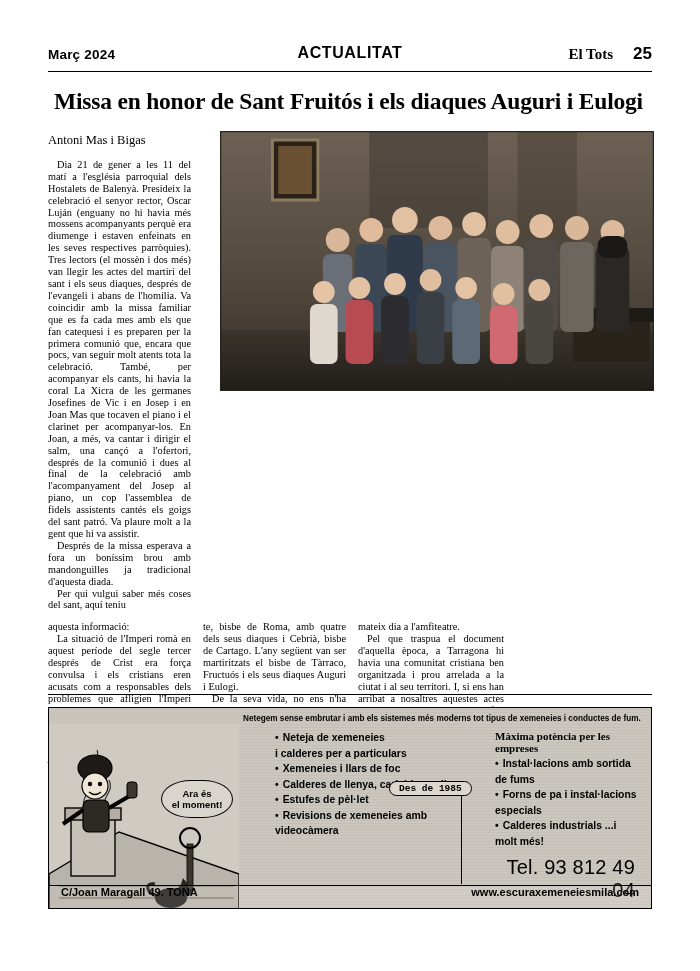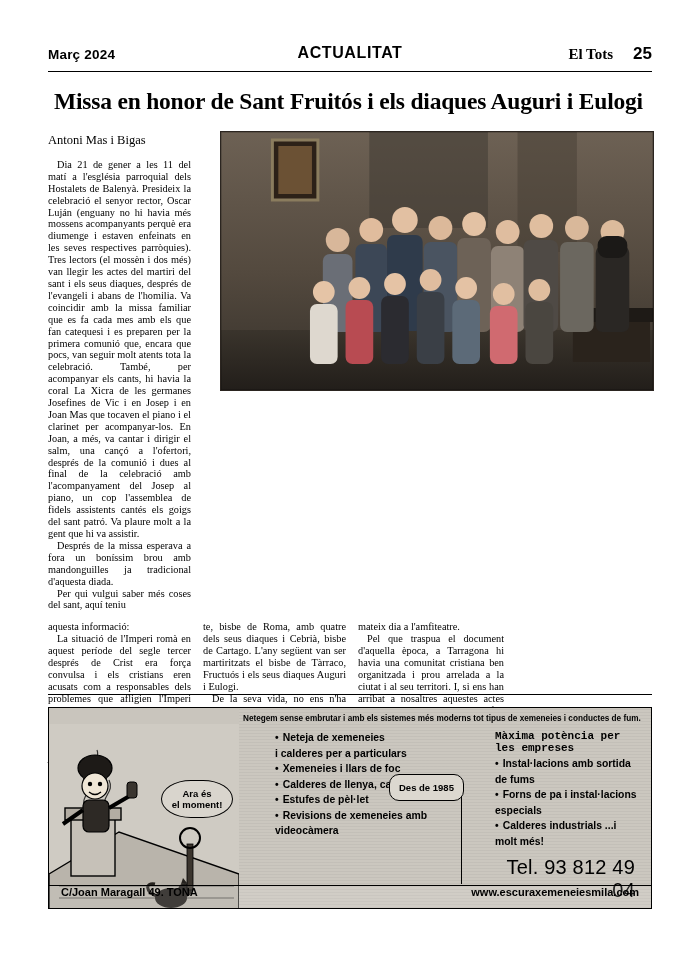--- a/index.html
+++ b/index.html
@@ -192,21 +192,21 @@
     font-family: "Liberation Sans", sans-serif;
     font-weight: 700;
     font-size: 10.4px;
     line-height: 15.5px;
   }
   .ad-list li::before {
     content: "•";
     margin-right: 4px;
   }
   .ad-head-b {
-    font-family: Liberation Mono, monospace;
+    font-family: Liberation Serif, serif;
     font-weight: 700;
     font-size: 11px;
     margin-bottom: 2px;
   }
   .ad-phone {
     font-family: "Liberation Sans", sans-serif;
     font-weight: 400;
     font-size: 20px;
     letter-spacing: 0.2px;
     margin-top: 7px;
@@ -242,25 +242,25 @@
     font-family: "Liberation Sans", sans-serif;
     font-weight: 700;
     font-size: 9.5px;
     line-height: 11px;
     text-align: center;
     background: #d9d5cd;
   }
   .badge-since {
     position: absolute;
     left: 150px;
-    top: 66px;
+    top: 73px;
     border: 1.2px solid #000;
     border-radius: 10px;
-    padding: 7px 9px;
-    font-family: Liberation Sans, sans-serif;
+    padding: 1px 9px;
+    font-family: Liberation Mono, monospace;
     font-weight: 700;
     font-size: 9.5px;
     background: #dcd8d0;
     z-index: 3;
   }
   .ad-sep {
     position: absolute;
     top: 74px;
     bottom: 24px;
     left: 222px;

